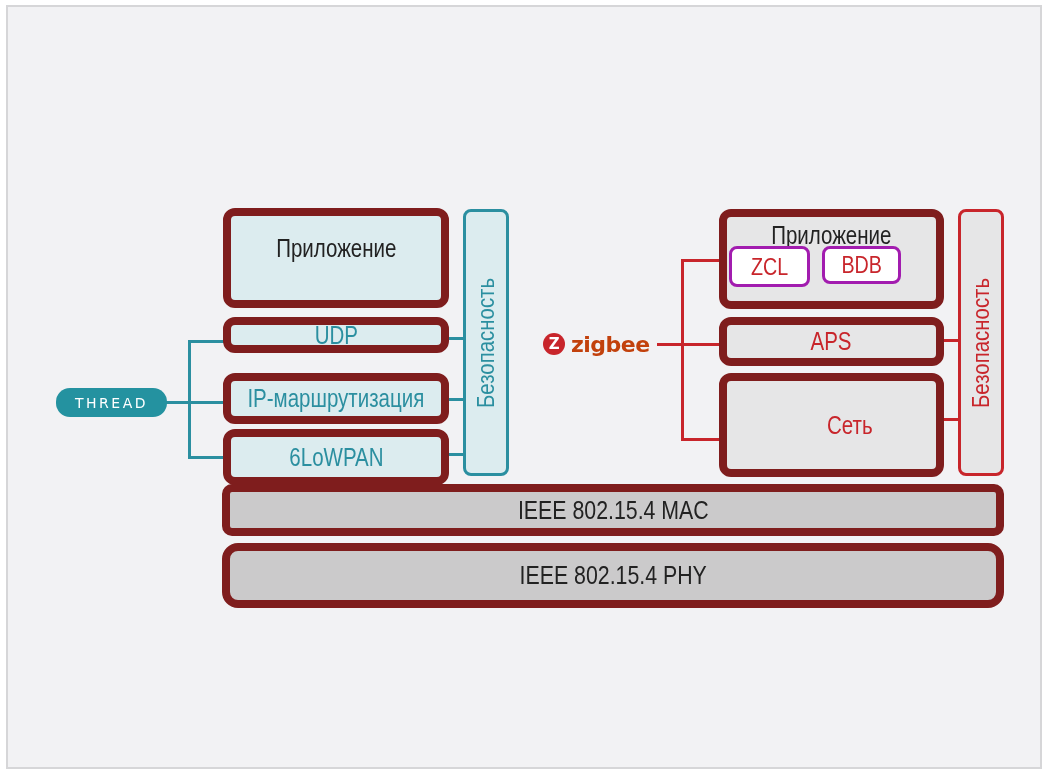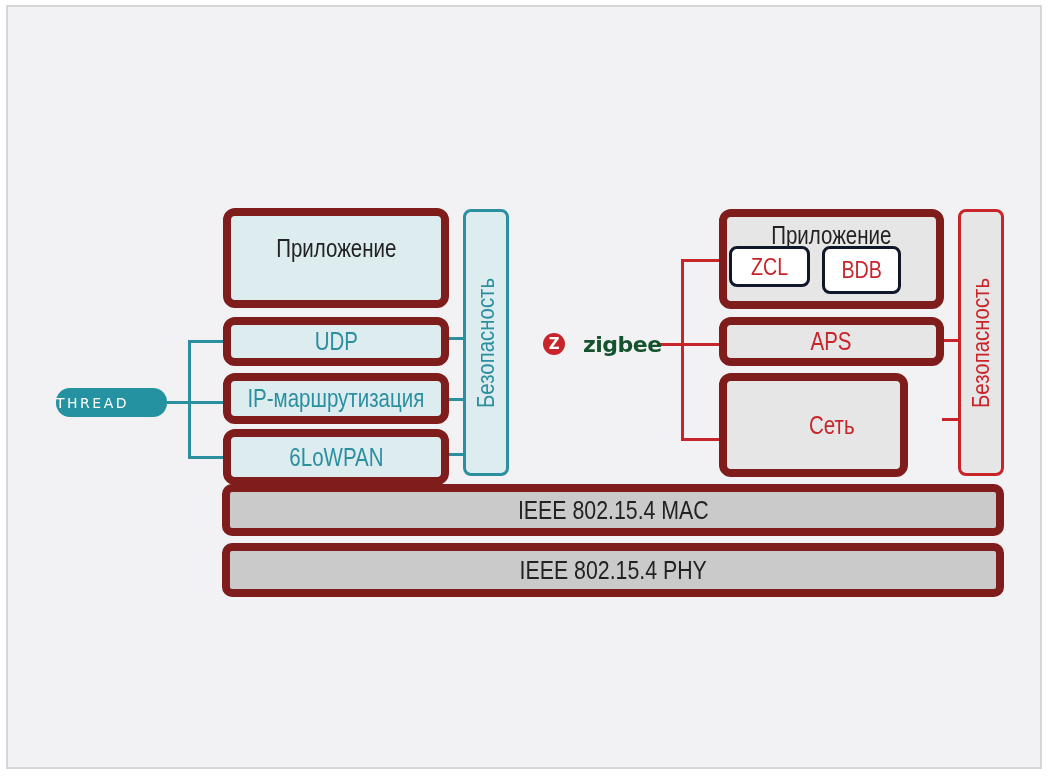--- a/index.html
+++ b/index.html
@@ -18,35 +18,35 @@
     .zig-box { background: #e6e6e7; color: #c8252b; font-size: 25px; }
     .ieee-box { background: #cbcacb; color: #222; font-size: 26px; border-radius: 10px; }
     .app-title { color: #222; }
     .sec-bar {
       position: absolute; box-sizing: border-box; border-radius: 8px; border: 3px solid;
       display: flex; align-items: center; justify-content: center;
       font-family: "Liberation Sans", sans-serif; font-size: 24px;
     }
     .sec-bar span { transform: rotate(-90deg) scaleX(0.85); white-space: nowrap; display: inline-block; }
     .sub-box {
-      position: absolute; box-sizing: border-box; background: #fff; border: 3px solid #0f172a; border-radius: 8px;
+      position: absolute; box-sizing: border-box; background: #fff; border: 3px solid #a21caf; border-radius: 8px;
       color: #c8252b; font-family: "Liberation Sans", sans-serif; font-size: 24px;
       display: flex; align-items: center; justify-content: center;
     }
     .line { position: absolute; }
     .teal { background: #2b8fa0; }
     .red { background: #c8252b; }
     .thread-logo {
       position: absolute; left: 56px; top: 388px; width: 111px; height: 29px; border-radius: 14px;
-      background: #2492a0; color: #fff; display: flex; align-items: center; justify-content: flex-start;
+      background: #2492a0; color: #fff; display: flex; align-items: center; justify-content: center;
       font-family: "DejaVu Sans", sans-serif; font-size: 14px; letter-spacing: 2.5px;
     }
     .zigbee-logo {
       position: absolute; left: 543px; top: 330px; height: 28px; display: flex; align-items: center;
-      font-family: "DejaVu Sans", sans-serif; font-weight: bold; font-size: 22px; color: #14532d; letter-spacing: -0.5px; gap: 12px;
+      font-family: "DejaVu Sans", sans-serif; font-weight: bold; font-size: 22px; color: #c2410c; letter-spacing: -0.5px;
     }
     .zig-icon { width: 22px; height: 22px; border-radius: 50%; background: #c8252b; margin-right: 6px; position: relative; }
     .zig-icon::after {
       content: "Z"; position: absolute; left: 0; top: 0; width: 22px; height: 22px; line-height: 22px; text-align: center;
       color: #fff; font-size: 15px; font-weight: bold;
     }
   </style>
 </head>
 <body>
 
@@ -60,21 +60,21 @@
 <div class="line teal" style="left:447px;top:398px;width:18px;height:3px;"></div>
 <div class="line teal" style="left:447px;top:453px;width:18px;height:3px;"></div>
 
 <div class="thread-logo">
   <span>THREAD</span>
 </div>
 
 <div class="box thread-box" style="left:223px;top:208px;width:226px;height:100px;align-items:flex-start;padding-top:18px;">
   <span class="txt app-title">Приложение</span>
 </div>
-<div class="box thread-box" style="left:223px;top:317px;width:226px;height:49px;">
+<div class="box thread-box" style="left:223px;top:317px;width:226px;height:36px;">
   <span class="txt">UDP</span>
 </div>
 <div class="box thread-box" style="left:223px;top:373px;width:226px;height:51px;">
   <span class="txt">IP-маршрутизация</span>
 </div>
 <div class="box thread-box" style="left:223px;top:429px;width:226px;height:56px;">
   <span class="txt">6LoWPAN</span>
 </div>
 <div class="sec-bar" style="left:463px;top:209px;width:46px;height:267px;border-color:#2b8fa0;background:#dcecef;color:#2b8fa0;">
   <span>Безопасность</span>
@@ -91,31 +91,31 @@
   <span class="zig-icon"></span>
   <span>zigbee</span>
 </div>
 
 <div class="box zig-box" style="left:719px;top:209px;width:225px;height:100px;align-items:flex-start;padding-top:4px;">
   <span class="txt app-title">Приложение</span>
 </div>
 <div class="sub-box" style="left:729px;top:246px;width:81px;height:41px;">
   <span class="txt">ZCL</span>
 </div>
-<div class="sub-box" style="left:822px;top:246px;width:79px;height:48px;">
+<div class="sub-box" style="left:822px;top:246px;width:79px;height:38px;">
   <span class="txt">BDB</span>
 </div>
 <div class="box zig-box" style="left:719px;top:317px;width:225px;height:49px;">
   <span class="txt">APS</span>
 </div>
-<div class="box zig-box" style="left:719px;top:373px;width:189px;height:104px;padding-left:36px;">
+<div class="box zig-box" style="left:719px;top:373px;width:225px;height:104px;padding-left:36px;">
   <span class="txt">Сеть</span>
 </div>
 <div class="sec-bar" style="left:958px;top:209px;width:46px;height:267px;border-color:#c8252b;background:#e6e6e7;color:#c8252b;">
   <span>Безопасность</span>
 </div>
 
 <div class="box ieee-box" style="left:222px;top:484px;width:782px;height:52px;">
   <span class="txt">IEEE 802.15.4 MAC</span>
 </div>
-<div class="box ieee-box" style="left:222px;top:543px;width:782px;height:54px;">
+<div class="box ieee-box" style="left:222px;top:543px;width:782px;height:65px;border-radius:16px;">
   <span class="txt">IEEE 802.15.4 PHY</span>
 </div>
 
 </body></html>

